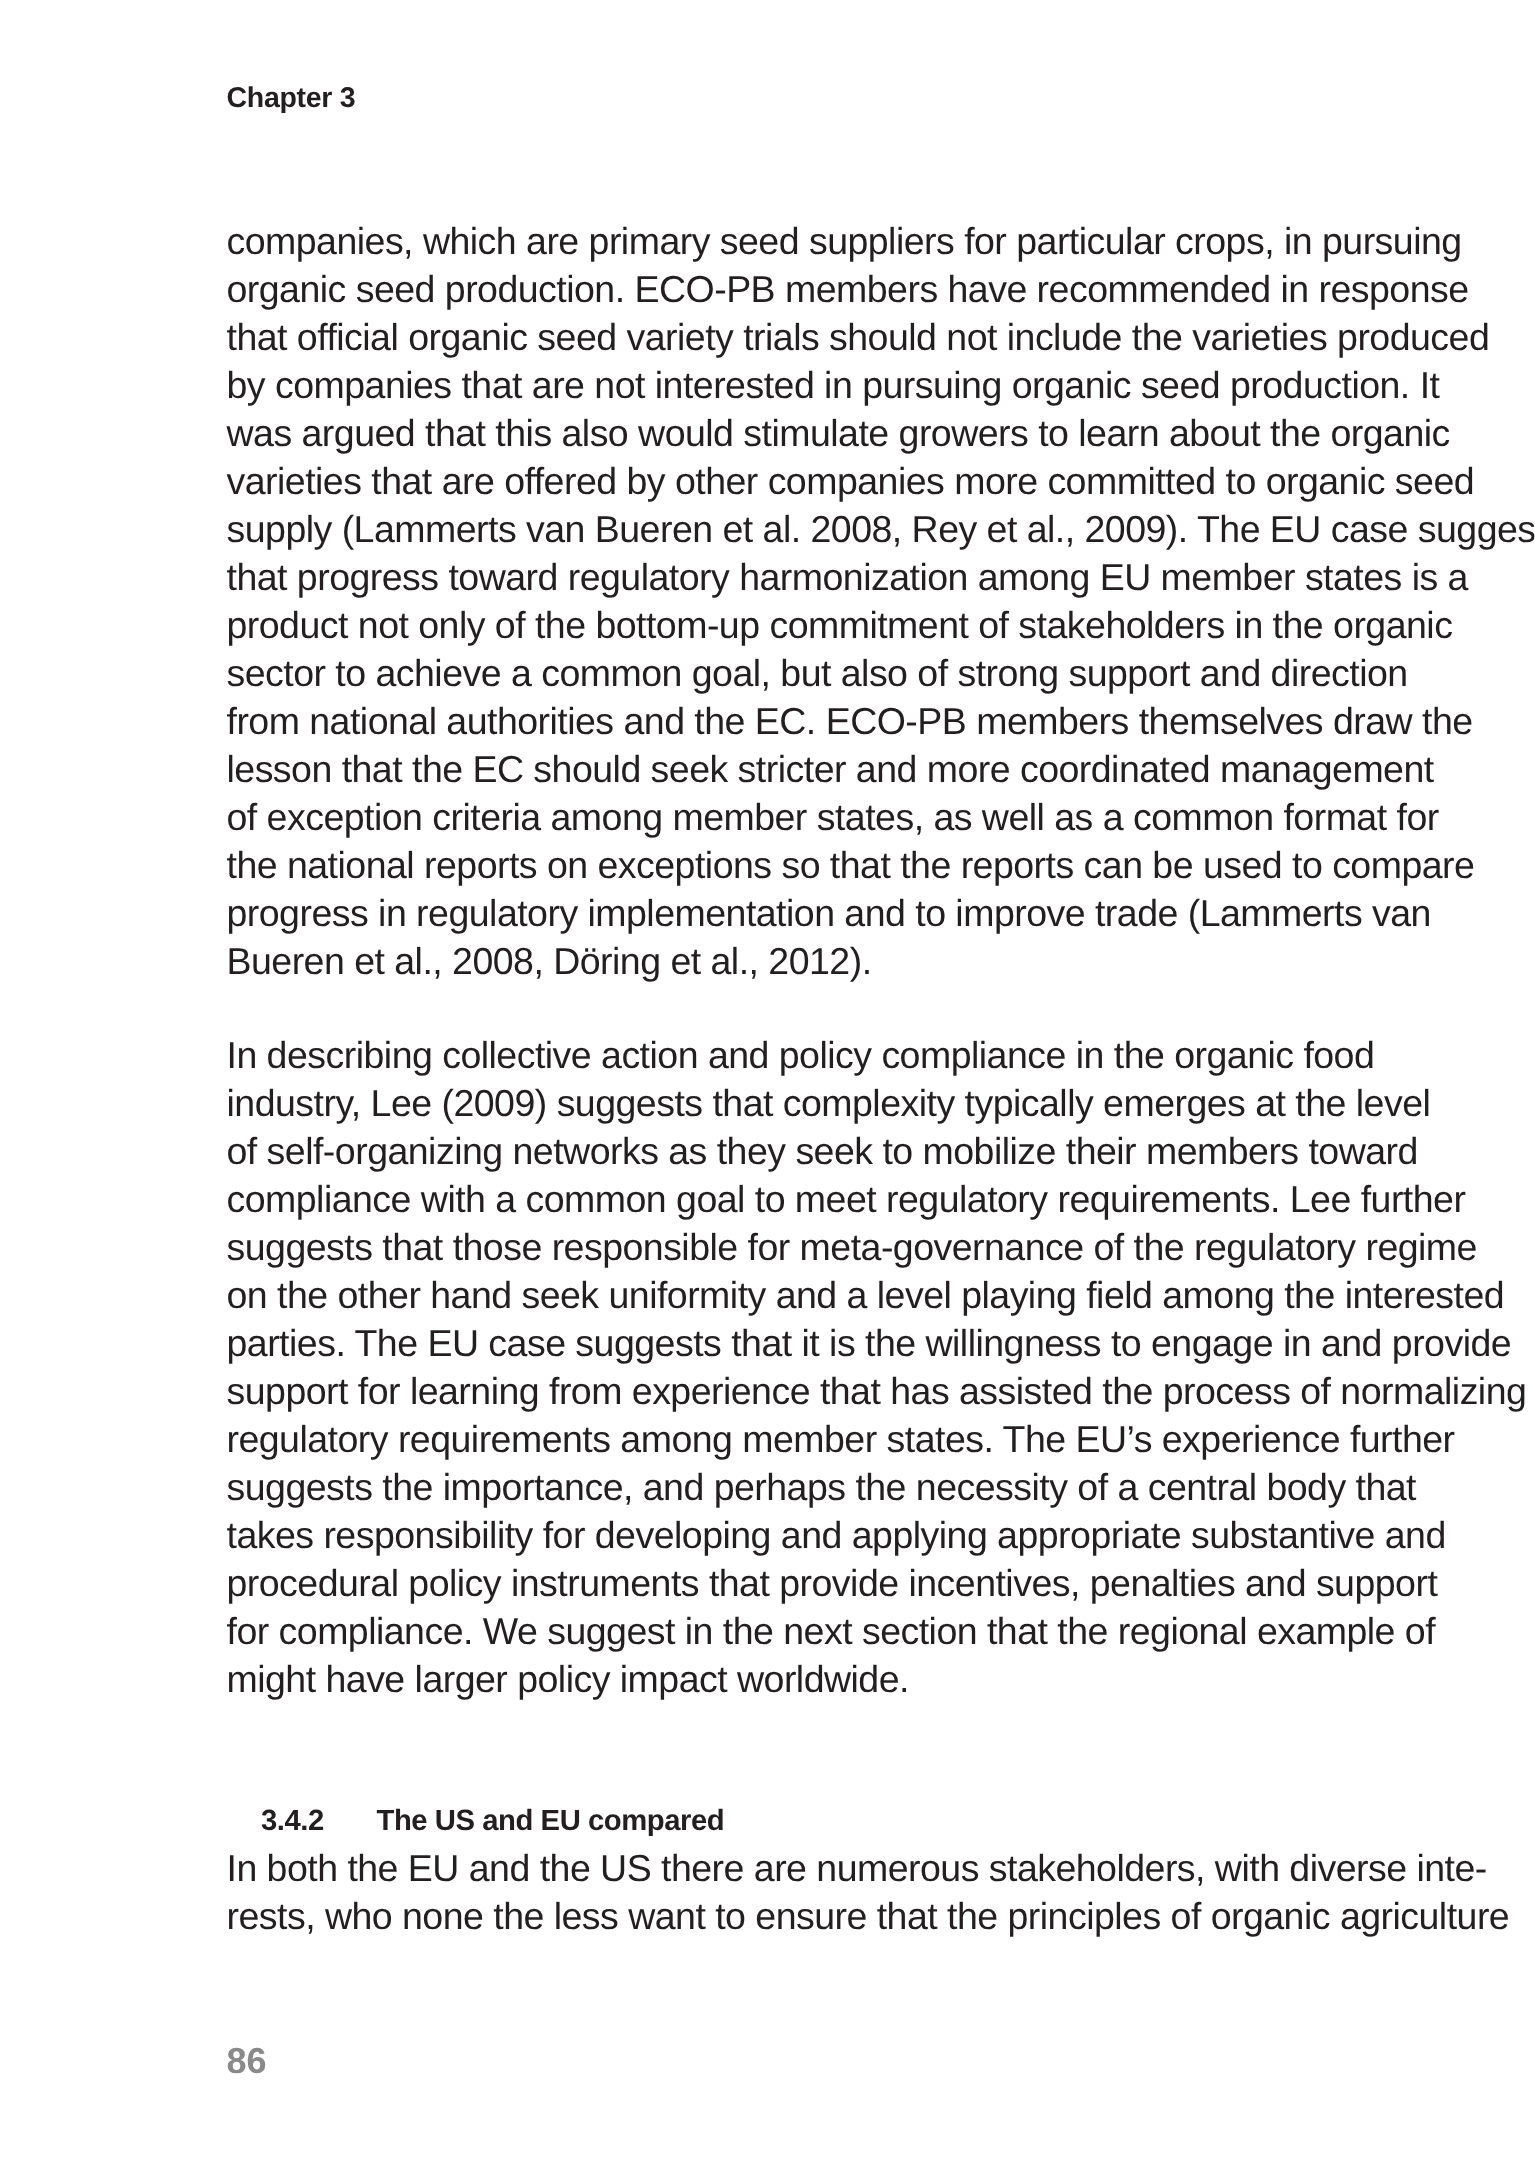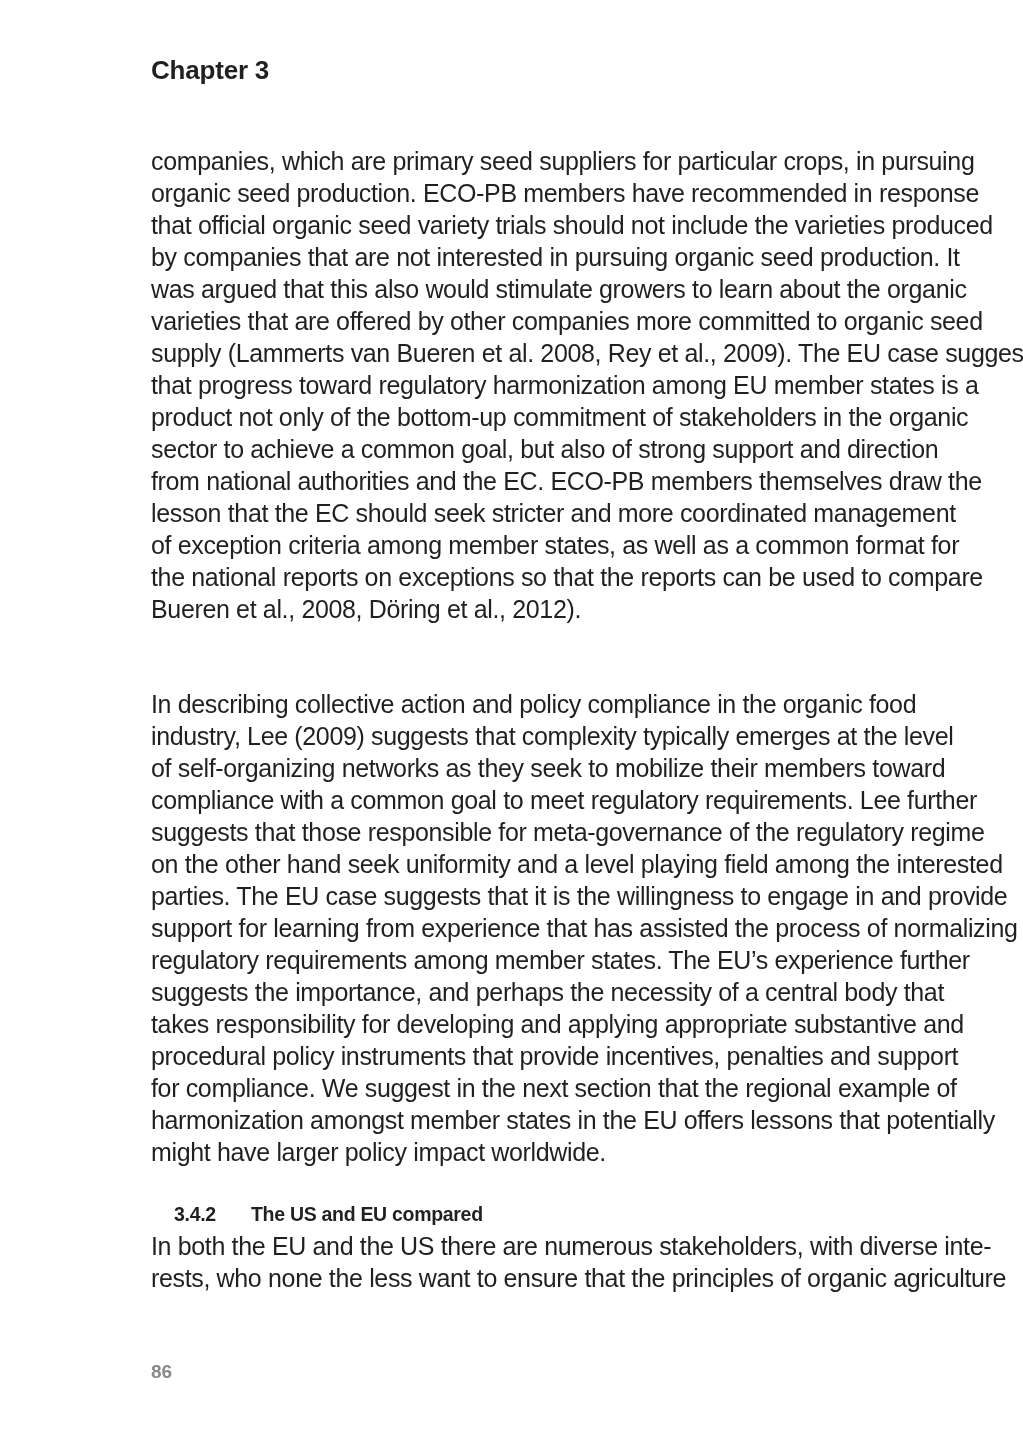--- a/index.html
+++ b/index.html
@@ -1,28 +1,28 @@
 <!DOCTYPE html>
 <html><head>
 <meta charset="utf-8">
 <style>
   html, body { margin: 0; padding: 0; background: #ffffff; }
   body { width: 1023px; height: 1440px; position: relative; overflow: hidden;
          font-family: "Liberation Sans", sans-serif; color: #231f20; }
   .running-head { position: absolute; left: 151px; top: 55px; font-weight: bold;
-                  font-size: 26px; letter-spacing: -0.2px; color: #231f20; }
+                  font-size: 19px; letter-spacing: -0.2px; color: #231f20; }
   .body-block { position: absolute; left: 151px; width: 722px; }
   .line { display: block; height: 32px; line-height: 32px; font-size: 25px;
           white-space: nowrap; text-align: justify; text-align-last: justify;
           letter-spacing: -0.35px; }
   .line.last { text-align-last: left; }
   .section-heading { position: absolute; left: 151px; top: 1198px; font-weight: bold;
                      font-size: 19.5px; height: 32px; line-height: 32px; letter-spacing: -0.3px; }
   .section-heading .num { display: inline-block; width: 77px; margin-left: 23px; }
-  .page-number { position: absolute; left: 151px; top: 1361px; font-size: 19px;
+  .page-number { position: absolute; left: 151px; top: 1361px; font-size: 24px;
                  font-weight: bold; color: #8a8a8a; }
 </style>
 </head>
 <body>
 
 <div class="running-head">Chapter 3</div>
 
 <div class="body-block" style="top:145px;">
   <span class="line">companies, which are primary seed suppliers for particular crops, in pursuing</span>
   <span class="line">organic seed production. ECO-PB members have recommended in response</span>
@@ -31,38 +31,38 @@
   <span class="line">was argued that this also would stimulate growers to learn about the organic</span>
   <span class="line">varieties that are offered by other companies more committed to organic seed</span>
   <span class="line">supply (Lammerts van Bueren et al. 2008, Rey et al., 2009). The EU case suggests</span>
   <span class="line">that progress toward regulatory harmonization among EU member states is a</span>
   <span class="line">product not only of the bottom-up commitment of stakeholders in the organic</span>
   <span class="line">sector to achieve a common goal, but also of strong support and direction</span>
   <span class="line">from national authorities and the EC. ECO-PB members themselves draw the</span>
   <span class="line">lesson that the EC should seek stricter and more coordinated management</span>
   <span class="line">of exception criteria among member states, as well as a common format for</span>
   <span class="line">the national reports on exceptions so that the reports can be used to compare</span>
+  <span class="line">progress in regulatory implementation and to improve trade (Lammerts van</span>
   <span class="line last">Bueren et al., 2008, Döring et al., 2012).</span>
 </div>
 
 <div class="body-block" style="top:688px;">
   <span class="line">In describing collective action and policy compliance in the organic food</span>
   <span class="line">industry, Lee (2009) suggests that complexity typically emerges at the level</span>
   <span class="line">of self-organizing networks as they seek to mobilize their members toward</span>
   <span class="line">compliance with a common goal to meet regulatory requirements. Lee further</span>
   <span class="line">suggests that those responsible for meta-governance of the regulatory regime</span>
   <span class="line">on the other hand seek uniformity and a level playing field among the interested</span>
   <span class="line">parties. The EU case suggests that it is the willingness to engage in and provide</span>
   <span class="line">support for learning from experience that has assisted the process of normalizing</span>
   <span class="line">regulatory requirements among member states. The EU’s experience further</span>
   <span class="line">suggests the importance, and perhaps the necessity of a central body that</span>
   <span class="line">takes responsibility for developing and applying appropriate substantive and</span>
   <span class="line">procedural policy instruments that provide incentives, penalties and support</span>
   <span class="line">for compliance. We suggest in the next section that the regional example of</span>
-  <span class="line">harmonization amongst member states in the EU offers lessons that potentially</span>
   <span class="line last">might have larger policy impact worldwide.</span>
 </div>
 
 <div class="section-heading">
   <span class="num">3.4.2</span><span>The US and EU compared</span>
 </div>
 
 <div class="body-block" style="top:1230px;">
   <span class="line">In both the EU and the US there are numerous stakeholders, with diverse inte-</span>
   <span class="line">rests, who none the less want to ensure that the principles of organic agriculture</span>

